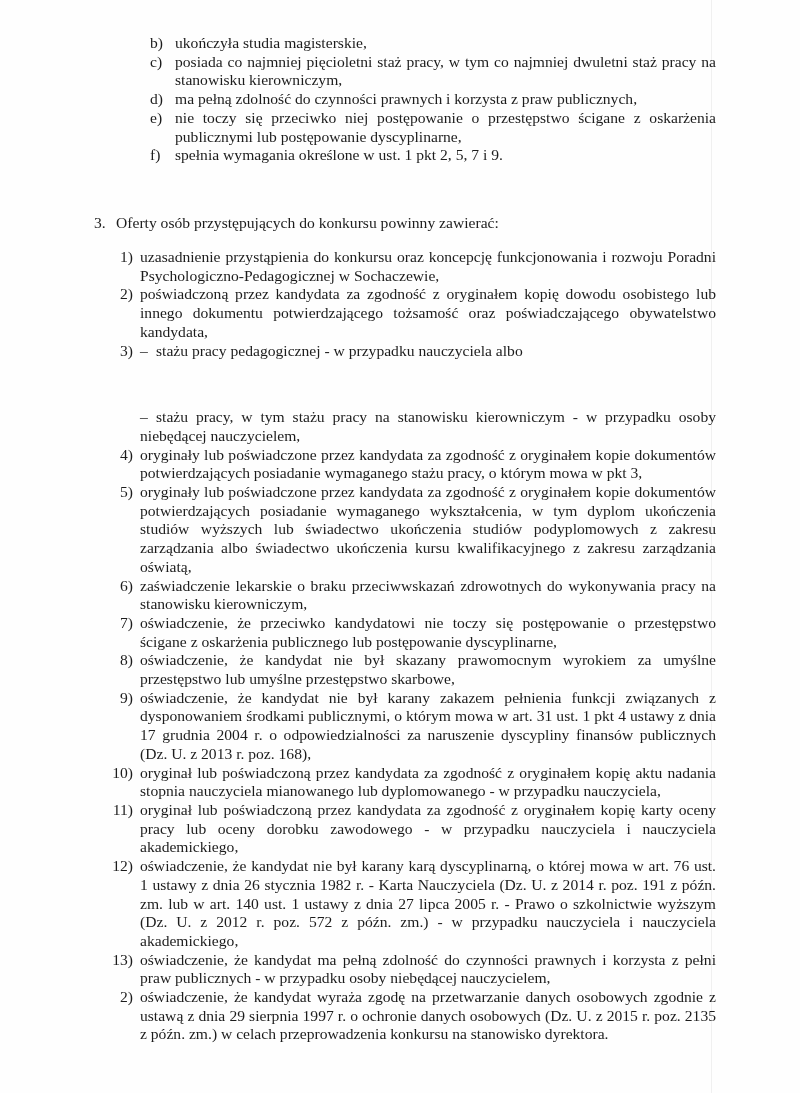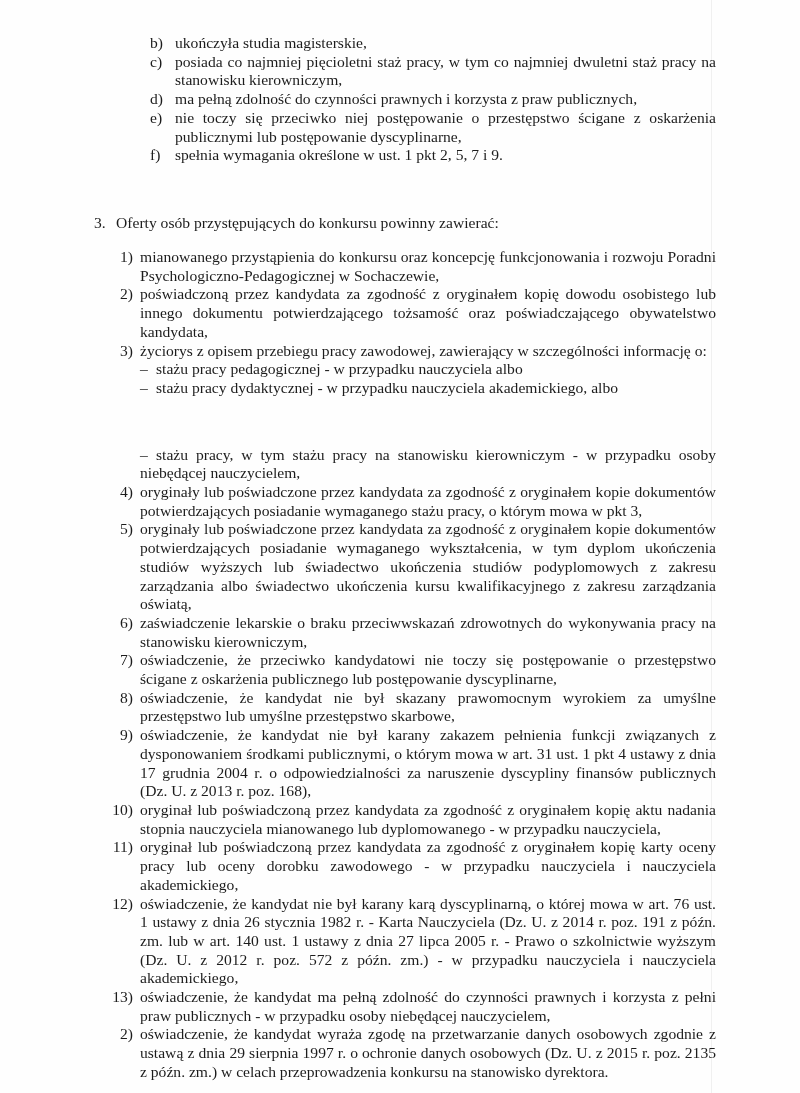--- a/index.html
+++ b/index.html
@@ -58,34 +58,30 @@
   </div>
 
   <div class="sec-head text item">
     <span class="marker">3.</span>
     <span>Oferty osób przystępujących do konkursu powinny zawierać:</span>
   </div>
 
   <div class="list text">
     <div class="item">
       <span class="marker">1)</span>
-      <span>mianowanego przystąpienia do konkursu oraz koncepcję funkcjonowania i rozwoju Poradni Psychologiczno-Pedagogicznej w Sochaczewie,</span>
+      <span>uzasadnienie przystąpienia do konkursu oraz koncepcję funkcjonowania i rozwoju Poradni Psychologiczno-Pedagogicznej w Sochaczewie,</span>
     </div>
     <div class="item">
       <span class="marker">2)</span>
       <span>poświadczoną przez kandydata za zgodność z oryginałem kopię dowodu osobistego lub innego dokumentu potwierdzającego tożsamość oraz poświadczającego obywatelstwo kandydata,</span>
     </div>
     <div class="item">
       <span class="marker">3)</span>
-      <span>życiorys z opisem przebiegu pracy zawodowej, zawierający w szczególności informację o:</span>
       <div class="dash">
         <span class="dmark">–</span><span>stażu pracy pedagogicznej - w przypadku nauczyciela albo</span>
-      </div>
-      <div class="dash">
-        <span class="dmark">–</span><span>stażu pracy dydaktycznej - w przypadku nauczyciela akademickiego, albo</span>
       </div>
       <div class="dash block">
         <span class="dmark">–</span><span>stażu pracy, w tym stażu pracy na stanowisku kierowniczym - w przypadku osoby niebędącej nauczycielem,</span>
       </div>
     </div>
     <div class="item">
       <span class="marker">4)</span>
       <span>oryginały lub poświadczone przez kandydata za zgodność z oryginałem kopie dokumentów potwierdzających posiadanie wymaganego stażu pracy, o którym mowa w pkt 3,</span>
     </div>
     <div class="item">

